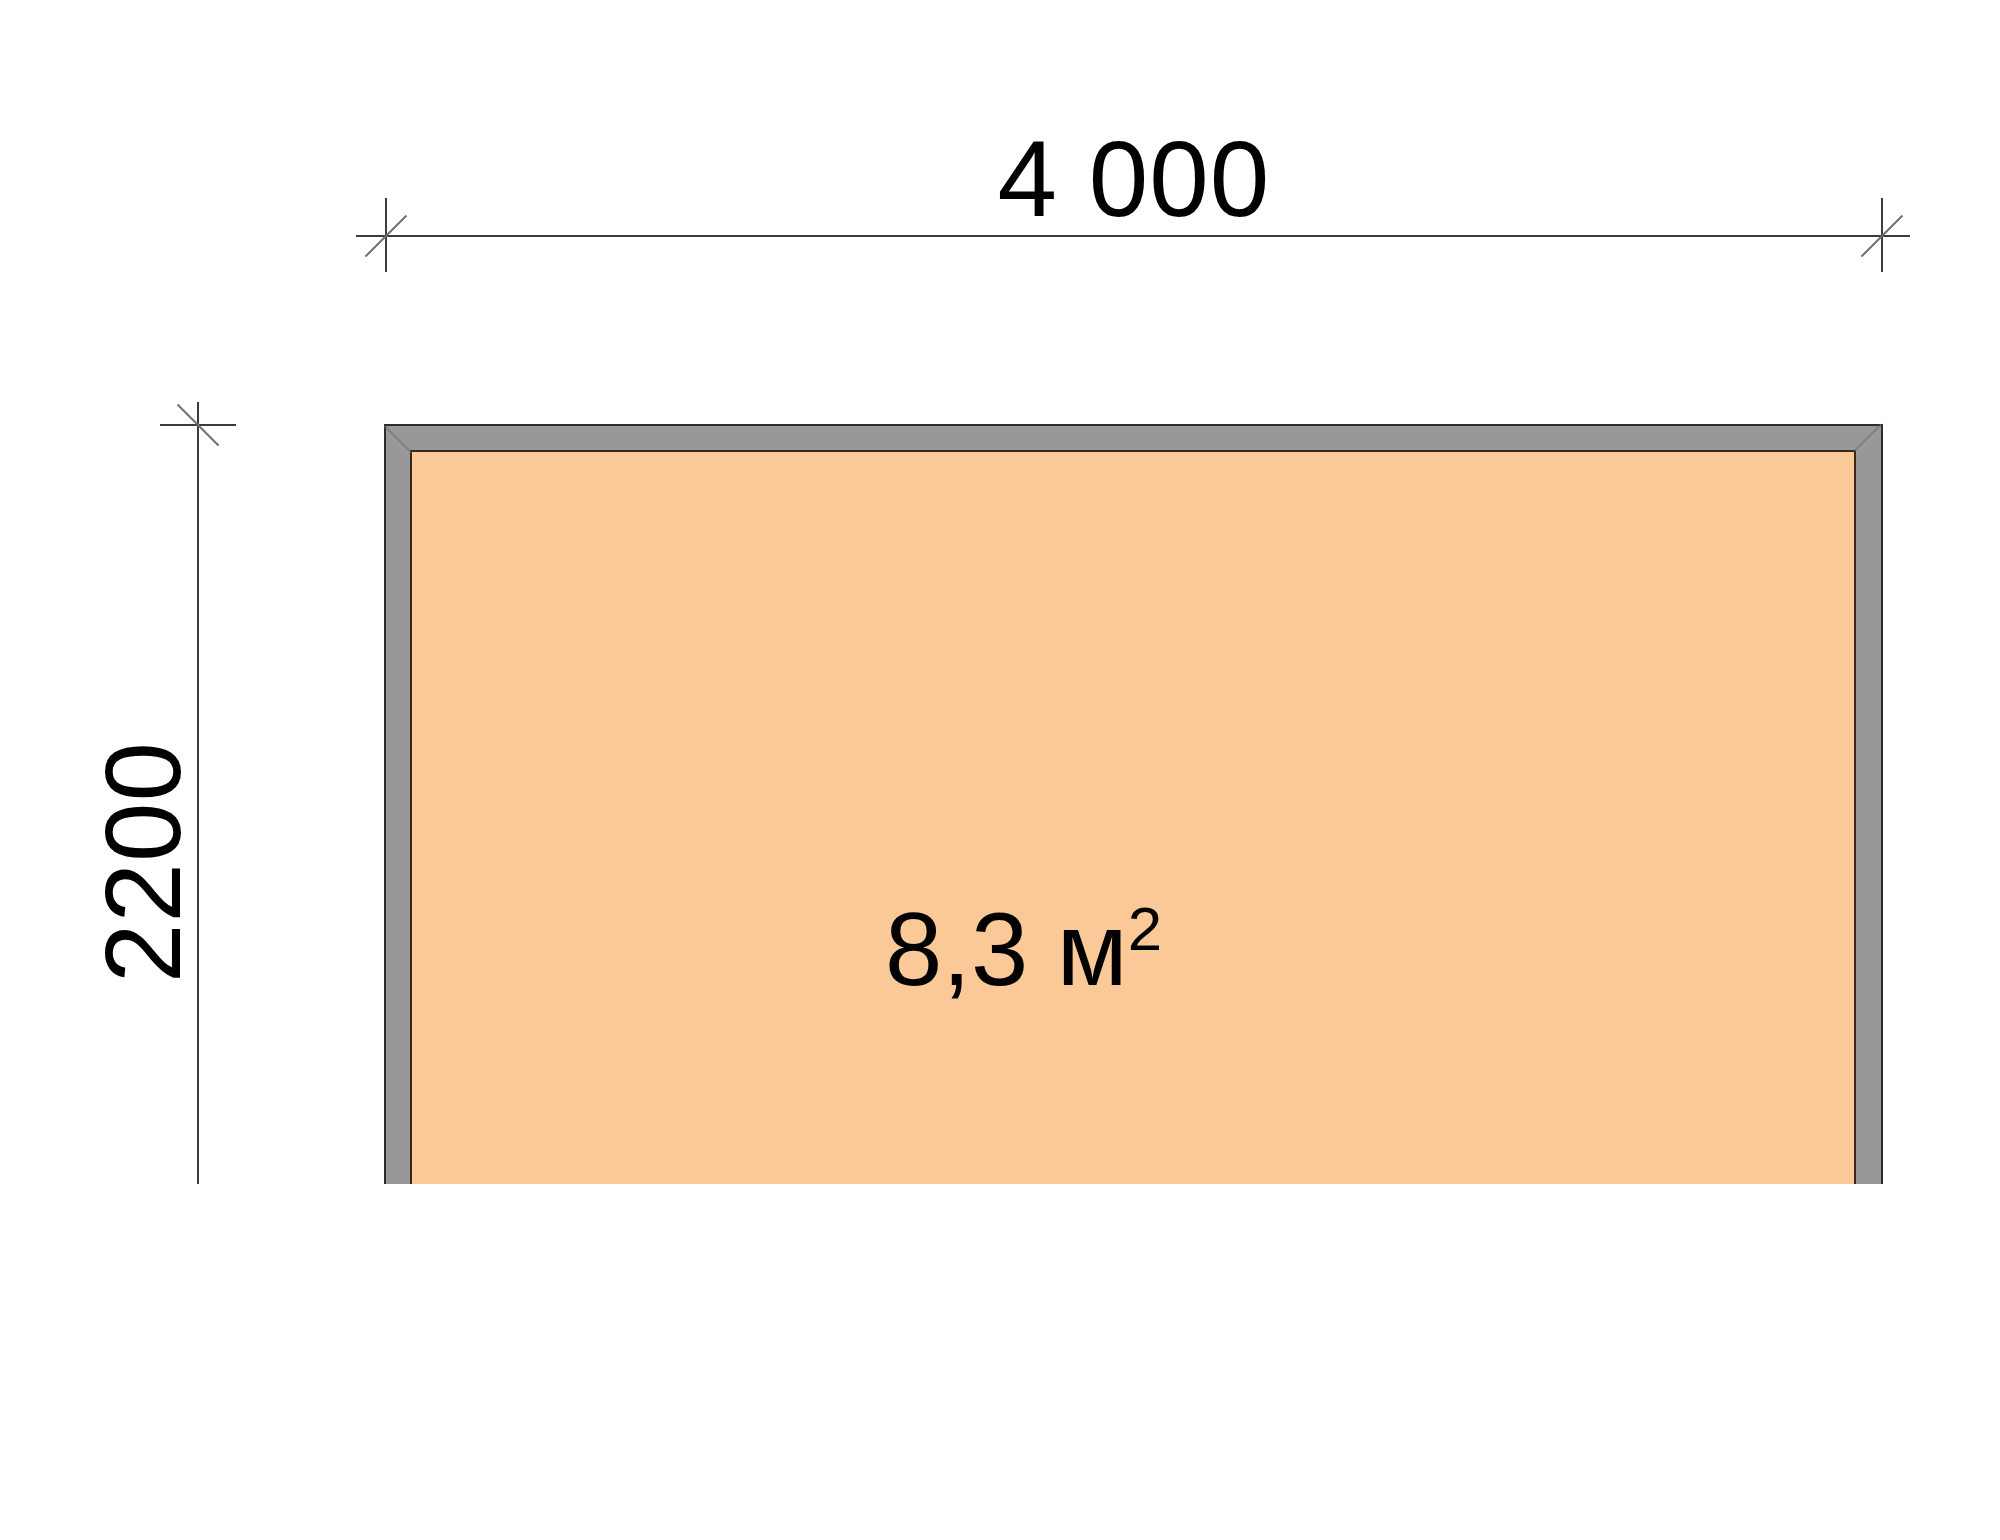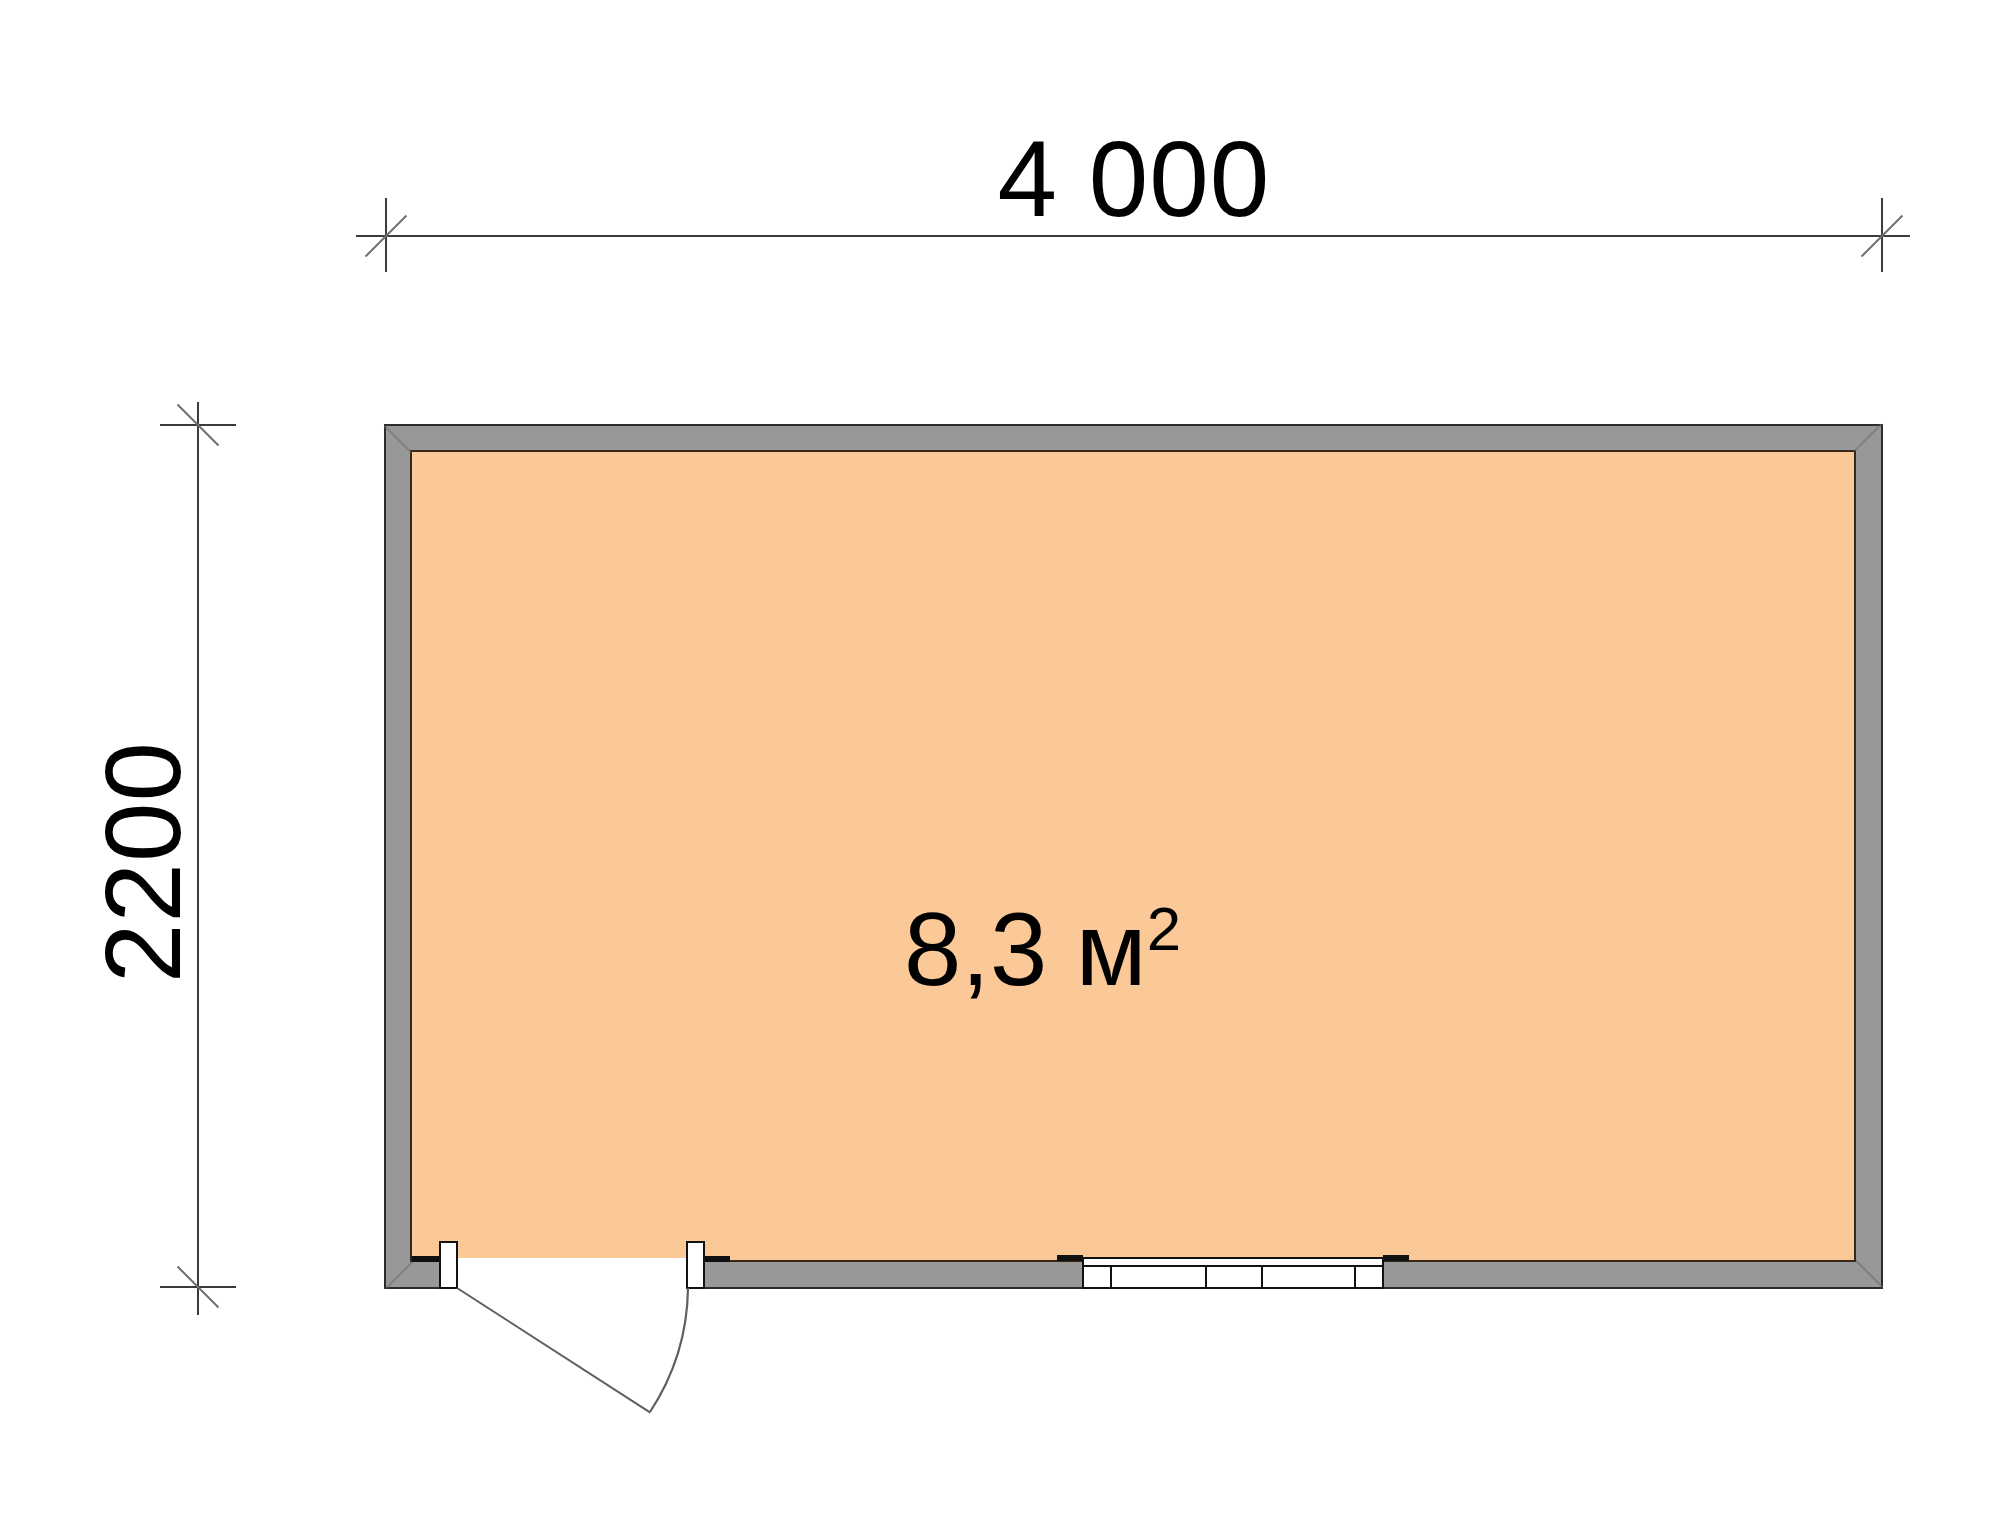--- a/index.html
+++ b/index.html
@@ -9,21 +9,21 @@
     --c-wall_outline:#2B2B2B;
     --c-floor_outline:#35281B;
     --c-dim_line:#3B3B3B;
     --c-tick:#6E6E6E;
     --c-text:#000000;
     --c-door_line:#5F5F5F;
     --c-frame_outline:#111111;
   }
   html,body{margin:0;padding:0;background:var(--c-background);}
   .canvas{
-    position:relative;width:2000px;height:1540px;overflow:hidden;
+    position:relative;width:2000px;height:1184px;overflow:hidden;
     background:var(--c-background);
     font-family:"Liberation Sans","DejaVu Sans",sans-serif;
     color:var(--c-text);
   }
   .abs{position:absolute;}
   
   .dim-line{background:var(--c-dim_line);}
   .ext-line{background:var(--c-dim_line);}
   .tick{background:var(--c-tick);height:2px;width:58px;}
   .tick.fwd{transform:rotate(-45deg);}   
@@ -60,21 +60,21 @@
     background:#ffffff;border:2.5px solid var(--c-frame_outline);
   }
   .glazing{left:1082px;top:1265px;width:302px;height:2px;background:var(--c-frame_outline);}
   .mullion{top:1266px;width:2px;height:21px;background:var(--c-frame_outline);}
   .end-cap{height:6px;background:var(--c-frame_outline);}
   
   .room-name{
     left:885px;top:712px;font-size:142px;line-height:1;letter-spacing:-3px;white-space:nowrap;
   }
   .room-area{
-    left:904px;top:898px;font-size:103px;line-height:1;white-space:nowrap;
+    left:885px;top:898px;font-size:103px;line-height:1;white-space:nowrap;
   }
   .room-area sup{font-size:60%;vertical-align:super;line-height:0;}
 </style>
 </head>
 <body>
 
 <div class="canvas">
 
   <div class="abs dim-line" style="left:356px;top:234.5px;width:1554px;height:2px;"></div>
   <div class="abs ext-line" style="left:385px;top:198px;width:2px;height:74px;"></div>

